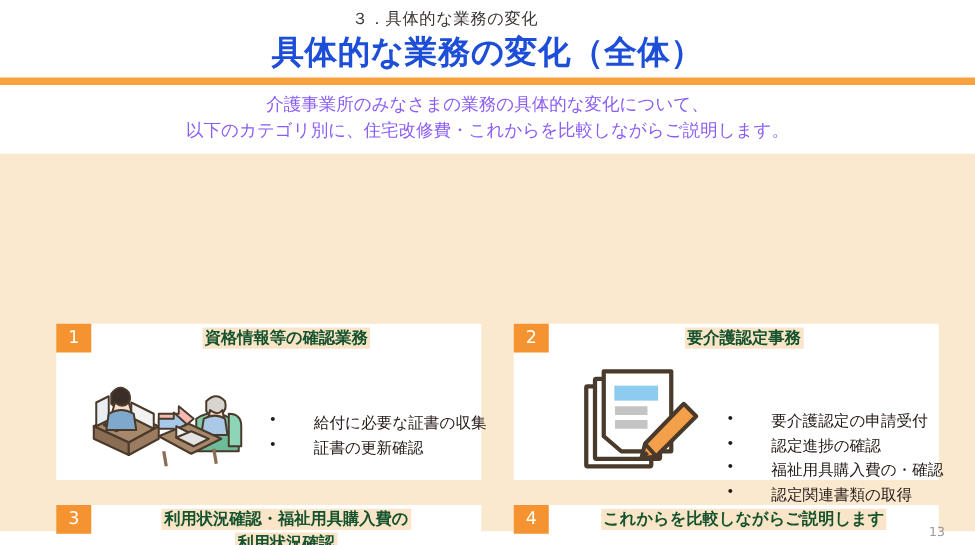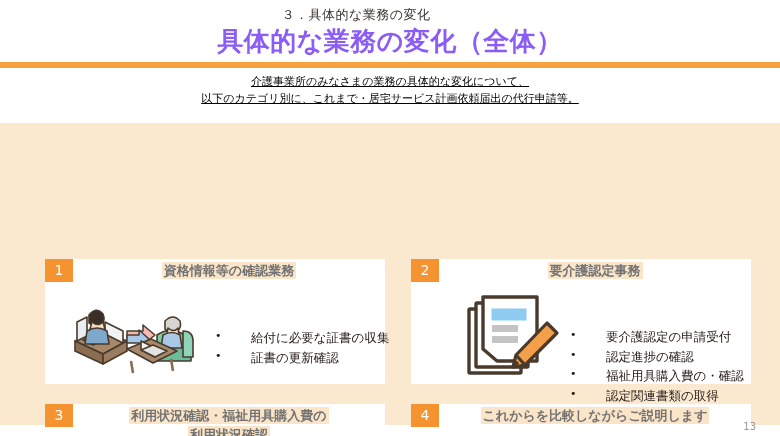--- a/index.html
+++ b/index.html
@@ -30,41 +30,40 @@
   }
   .slide-title {
     position: absolute;
     top: 24px;
     left: 0;
     width: 780px;
     text-align: center;
     font-size: 26px;
     font-weight: bold;
     letter-spacing: .5px;
-    color: #8b5cf6;
+    color: #1d4ed8;
   }
   .rule {
     position: absolute;
     top: 62px;
     left: 0;
     width: 780px;
     height: 6px;
     background: #f9a03f;
   }
   .lead {
     position: absolute;
     top: 74px;
     left: 0;
     width: 780px;
     text-align: center;
-    font-size: 11px;
+    font-size: 14px;
     line-height: 1.52;
-    color: #000000;
+    color: #8b5cf6;
     font-weight: 500;
-    text-decoration: underline;
   }
   .lead div { white-space: nowrap; }
 
   
   .panel {
     position: absolute;
     left: 0;
     top: 123px;
     width: 780px;
     height: 302px;
@@ -105,21 +104,21 @@
 
   .card-title {
     position: absolute;
     left: 34px;
     top: 3px;
     width: 300px;
     text-align: center;
     font-size: 13px;
     font-weight: bold;
     line-height: 1.45;
-    color: #737373;
+    color: #14532d;
   }
   .card-title span.hl {
     background: #fbe5c9;
     padding: 1px 2px;
     box-decoration-break: clone;
     -webkit-box-decoration-break: clone;
   }
 
   .art {
     position: absolute;
@@ -131,21 +130,21 @@
 
   .bullets {
     position: absolute;
     font-size: 12.5px;
     line-height: 1.56;
     color: #231916;
     font-weight: 500;
     margin-top: 24px;
   }
   .bullets.b1 { left: 168px; top: 45px; }
-  .bullets.b2 { left: 157px; top: 44px; }
+  .bullets.b2 { left: 168px; top: 44px; }
 
   .bullets li {
     list-style: none;
     position: relative;
     padding-left: 38px;
     white-space: nowrap;
   }
   .bullets ul { margin: 0; padding: 0; }
   .bullets li::before {
     content: "\2022";
@@ -165,21 +164,21 @@
   }
 </style>
 </head>
 <body>
 
 <div class="eyebrow">３．具体的な業務の変化</div>
 <div class="slide-title">具体的な業務の変化（全体）</div>
 <div class="rule"></div>
 <div class="lead">
   <div>介護事業所のみなさまの業務の具体的な変化について、</div>
-  <div>以下のカテゴリ別に、これまで・居宅サービス計画依頼届出の代行申請等。</div>
+  <div>以下のカテゴリ別に、住宅改修費・これからを比較しながらご説明します。</div>
 </div>
 
 <div class="panel">
   <div class="grid">
 
     <div class="card c1">
       <div class="badge">1</div>
       <div class="card-title"><span class="hl">資格情報等の確認業務</span></div>
       <div class="art a1">
         <svg viewBox="0 0 140 88" width="140" height="88" xmlns="http://www.w3.org/2000/svg">

